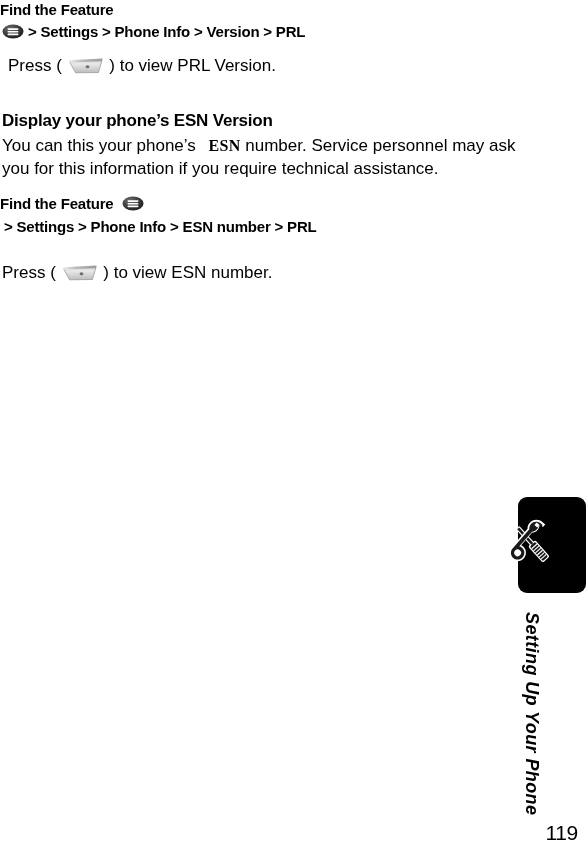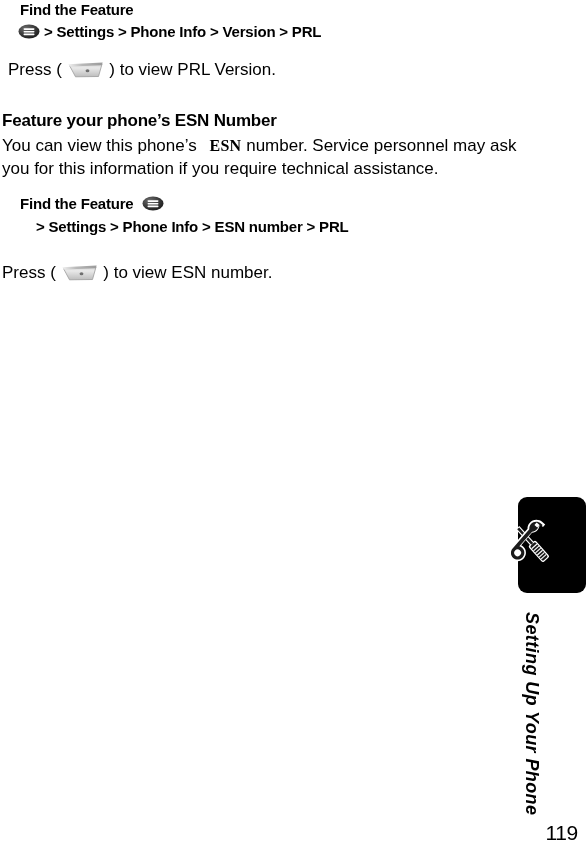--- a/index.html
+++ b/index.html
@@ -28,38 +28,38 @@
     top: 0;
     width: 520px;
   }
 
   .heading-find {
     font-size: 15px;
     font-weight: bold;
     letter-spacing: -0.2px;
     line-height: 19px;
     margin: 0;
-    padding: 0 0 0 20px;
+    padding: 0 0 0 0;
   }
 
   .heading-section {
     font-size: 17px;
     font-weight: bold;
     letter-spacing: -0.2px;
     line-height: 22px;
     margin: 0;
     padding: 0 0 0 2px;
   }
 
   .breadcrumb {
     font-size: 15px;
     font-weight: bold;
     letter-spacing: -0.2px;
     line-height: 20px;
-    margin: 16px;
+    margin: 0;
     padding: 0 0 0 2px;
     white-space: nowrap;
   }
 
   .body-text {
     font-size: 17px;
     line-height: 23px;
     margin: 0;
     padding: 0 0 0 2px;
   }
@@ -194,24 +194,24 @@
             <path d="M1.2 4.2 L35.6 2.6 L35.0 5.2 L3.0 6.6 Z" fill="url(#skt1)"></path>
             <ellipse cx="20.5" cy="10.8" rx="1.9" ry="1.5" fill="#6f6f6f"></ellipse>
           </svg>
         </span>
         <span>) to view PRL Version.</span>
       </div>
     </div>
 
     <div style="position:absolute; left:0px; top:110px; width:520px;">
 
-      <div class="heading-section">Feature your phone’s ESN Number</div>
+      <div class="heading-section">Display your phone’s ESN Version</div>
 
       <p class="body-text" style="margin-top:2px;">
-        <span>You can view this phone’s </span><span class="esn-smallcaps">ESN</span><span> number. Service personnel may ask you for this information if you require technical assistance.</span>
+        <span>You can this your phone’s </span><span class="esn-smallcaps">ESN</span><span> number. Service personnel may ask you for this information if you require technical assistance.</span>
       </p>
 
       <div class="heading-find" style="margin-top:14px;">
         <span>Find the Feature</span>
         <span class="menu-icon" style="margin-left:5px;">
           <svg width="22" height="15" viewBox="0 0 22 15" xmlns="http://www.w3.org/2000/svg">
             <defs>
               <radialGradient id="mg2" cx="35%" cy="30%" r="80%">
                 <stop offset="0%" stop-color="#6e6e6e"></stop>
                 <stop offset="55%" stop-color="#3a3a3a"></stop>
@@ -219,21 +219,21 @@
               </radialGradient>
             </defs>
             <ellipse cx="11" cy="7.5" rx="10.5" ry="7" fill="url(#mg2)"></ellipse>
             <rect x="5.5" y="4.2" width="11" height="1.7" rx="0.8" fill="#ffffff"></rect>
             <rect x="5.5" y="6.9" width="11" height="1.7" rx="0.8" fill="#ffffff"></rect>
             <rect x="5.5" y="9.6" width="11" height="1.7" rx="0.8" fill="#ffffff"></rect>
           </svg>
         </span>
       </div>
 
-      <div class="breadcrumb" style="margin-top:4px; padding-left:20px;">&gt; Settings &gt; Phone Info &gt; ESN number &gt; PRL</div>
+      <div class="breadcrumb" style="margin-top:4px; padding-left:4px;">&gt; Settings &gt; Phone Info &gt; ESN number &gt; PRL</div>
 
       <div class="body-text" style="margin-top:24px;">
         <span>Press (</span>
         <span class="softkey">
           <svg width="38" height="19" viewBox="0 0 38 19" xmlns="http://www.w3.org/2000/svg">
             <defs>
               <linearGradient id="skg2" x1="0" y1="0" x2="0" y2="1">
                 <stop offset="0%" stop-color="#d5d5d5"></stop>
                 <stop offset="30%" stop-color="#e9e9e9"></stop>
                 <stop offset="100%" stop-color="#bdbdbd"></stop>

